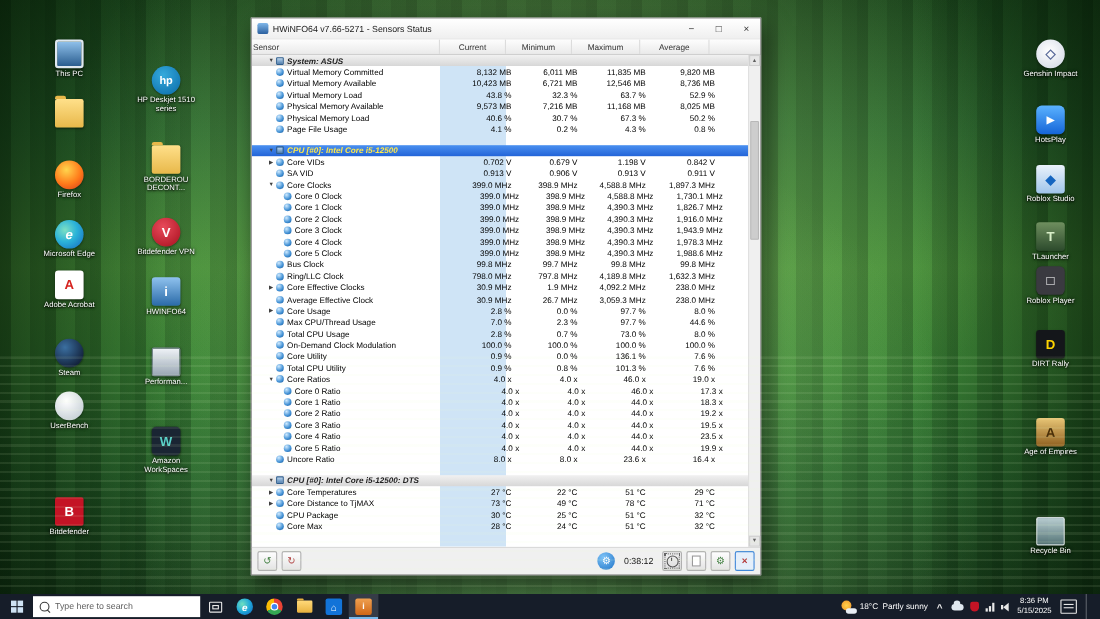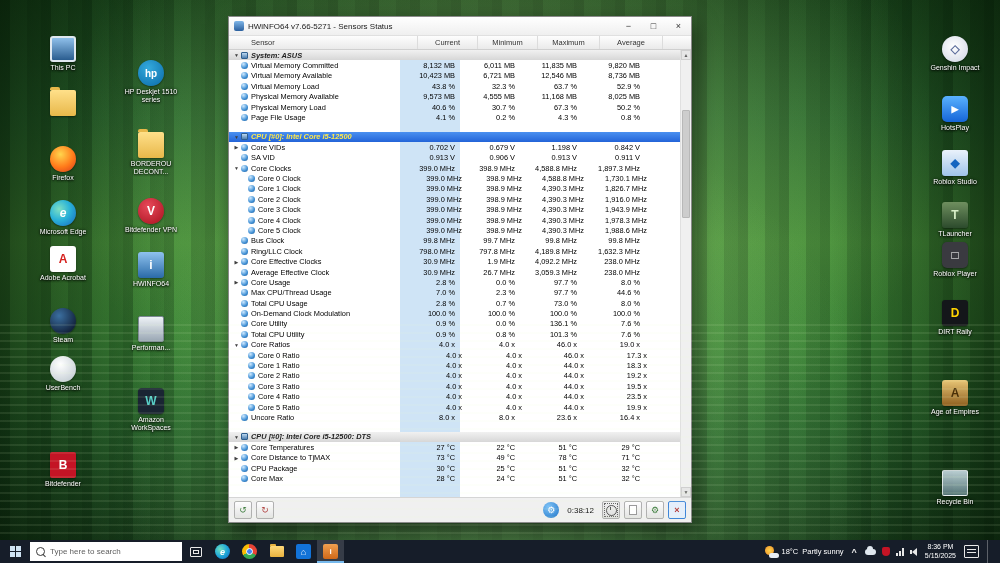--- a/index.html
+++ b/index.html
@@ -54,29 +54,29 @@
        border:1px solid #8a8a8a;box-shadow:3px 8px 20px rgba(0,0,0,.55);display:flex;flex-direction:column;box-sizing:content-box}
   .titlebar{height:18px;background:linear-gradient(#ffffff,#efefef);display:flex;align-items:center;
        padding-left:5px;border-bottom:1px solid #e0e0e0;flex:none}
   .appicon{width:10px;height:10px;border-radius:2px;background:linear-gradient(#7fb6e8,#2a5f9e);margin-right:4px;flex:none}
   .title{font-size:8px;color:#1a1a1a;flex:1;white-space:nowrap;overflow:hidden}
   .wbtn{width:25px;height:18px;display:flex;align-items:center;justify-content:center;font-size:9px;color:#333;flex:none}
 
   .colhdr{height:13px;display:flex;background:linear-gradient(#fdfdfd,#eaeaea);
           border-bottom:1px solid #cfcfcf;font-size:7.5px;color:#333;flex:none}
   .hcell{display:flex;align-items:center;justify-content:center;border-right:1px solid #dcdcdc;box-sizing:border-box}
-  .h-sensor{width:189px;justify-content:flex-start;padding-left:22px}
+  .h-sensor{width:171px;justify-content:flex-start;padding-left:1px}
   .h0{width:60px}.h1{width:60px}.h2{width:62px}.h3{width:63px}
   .hfill{flex:1;border-right:none}
 
   .content{flex:1;display:flex;min-height:0}
   .rows{flex:1;position:relative;background:#fff;overflow:hidden}
   .curband{position:absolute;left:171px;width:60px;top:0;bottom:0;background:#cfe4f6;z-index:0}
   .srow{position:relative;z-index:1;display:flex;align-items:center;height:10.4px;font-size:7.4px;
-        padding-left:3px;color:#000;white-space:nowrap}
+        padding-left:13px;color:#000;white-space:nowrap}
   .srow.sp{height:9px}
   .exp{width:9px;flex:none;font-size:5px;color:#404040;text-align:center}
   .srow.ind .exp{width:16px}
   .ric{width:7px;height:7px;flex:none;margin-right:3px;border-radius:50%;
        background:radial-gradient(circle at 35% 30%,#cfeaff,#3f8fd4 60%,#1c538f)}
   .ric-chip{width:7px;height:7px;border-radius:1px;border:1px solid #2f5f8f;box-sizing:border-box;
        background:linear-gradient(#bcd8f0,#4f7fb0)}
   .lbl{width:149px;flex:none;overflow:hidden}
   .srow.g{background:linear-gradient(#f1f1f1,#d7d7d7);font-style:italic;font-weight:bold;color:#222}
   .srow.g .lbl{width:auto;flex:1}
@@ -304,21 +304,21 @@
             <span class="val v0">43.8 %</span>
             <span class="val v1">32.3 %</span>
             <span class="val v2">63.7 %</span>
             <span class="val v3">52.9 %</span>
           </div>
           <div class="srow">
             <span class="exp"></span>
             <span class="ric"></span>
             <span class="lbl">Physical Memory Available</span>
             <span class="val v0">9,573 MB</span>
-            <span class="val v1">4,555 MB</span>
+            <span class="val v1">7,216 MB</span>
             <span class="val v2">11,168 MB</span>
             <span class="val v3">8,025 MB</span>
           </div>
           <div class="srow">
             <span class="exp"></span>
             <span class="ric"></span>
             <span class="lbl">Physical Memory Load</span>
             <span class="val v0">40.6 %</span>
             <span class="val v1">30.7 %</span>
             <span class="val v2">67.3 %</span>

